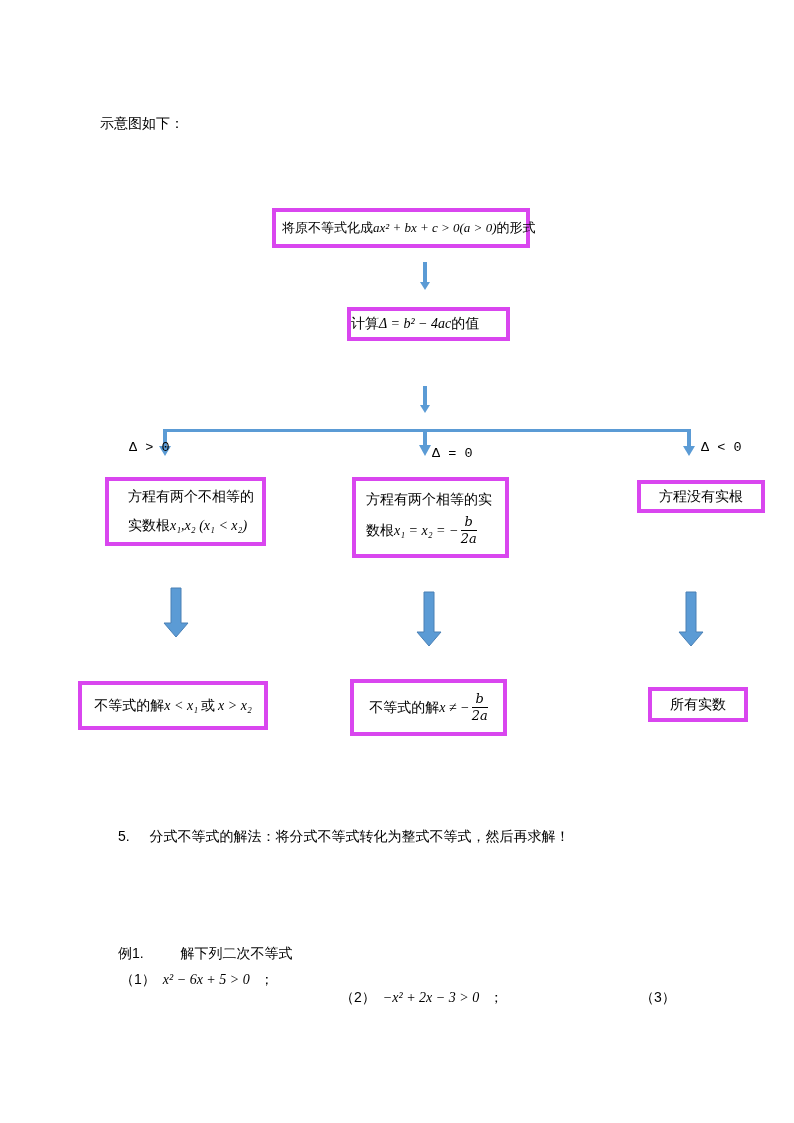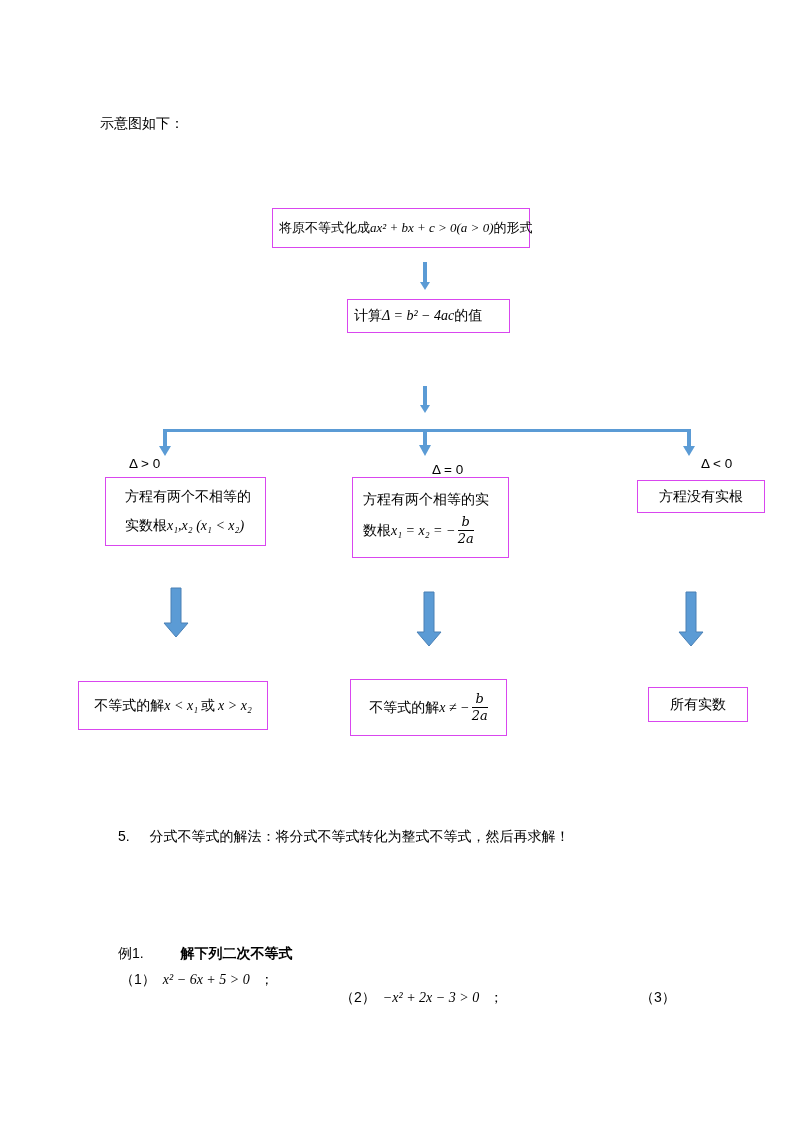--- a/index.html
+++ b/index.html
@@ -5,32 +5,31 @@
   :root { --accent: #5B9BD5; --accent-dark: #4A80B5; }
   * { margin: 0; padding: 0; box-sizing: border-box; }
   html, body { background: #fff; }
   body {
     width: 794px; height: 1123px; position: relative;
     font-family: "Liberation Sans", sans-serif;
     color: #000; overflow: hidden;
   }
   .abs { position: absolute; }
   .fbox {
-    position: absolute; border: 1px solid #d946ef; background: #fff;
+    position: absolute; border: 4px solid #d946ef; background: #fff;
     font-size: 14px; display: flex; flex-direction: column; justify-content: center;
     line-height: 1.4;
   }
   .math {
     font-family: Liberation Serif, serif;
     font-style: italic;
   }
   .mathlabel {
-    font-family: Liberation Sans, sans-serif;
+    font-family: Liberation Mono, monospace;
     font-size: 13.5px;
-    margin-top: 16px;
   }
   .boxline { display: flex; align-items: center; white-space: nowrap; }
   .boxline.center { justify-content: center; }
   .frac {
     display: inline-flex; flex-direction: column; align-items: center;
     vertical-align: middle; line-height: 1.05; font-size: 13px;
     font-family: "DejaVu Serif", "Liberation Serif", serif; font-style: italic;
     margin-left: 2px;
   }
   .frac .num { border-bottom: 1px solid #000; padding: 0 4px 1px; display: block; }
@@ -82,21 +81,21 @@
 </svg>
 
 <div class="fbox" style="left:272px; top:208px; width:258px; height:40px; padding:0 6px; font-size:13px;">
   <div class="boxline">
     <span>将原不等式化成</span>
     <span class="math">ax² + bx + c &gt; 0(a &gt; 0)</span>
     <span>的形式</span>
   </div>
 </div>
 
-<div class="fbox" style="left:347px; top:299px; width:163px; height:34px; padding:0 6px;">
+<div class="fbox" style="left:347px; top:307px; width:163px; height:34px; padding:0 0;">
   <div class="boxline">
     <span>计算</span>
     <span class="math">Δ = b² − 4ac</span>
     <span>的值</span>
   </div>
 </div>
 
 <div class="abs mathlabel" style="left:129px; top:440px;">Δ &gt; 0</div>
 <div class="abs mathlabel" style="left:432px; top:446px;">Δ = 0</div>
 <div class="abs mathlabel" style="left:701px; top:440px;">Δ &lt; 0</div>
@@ -149,21 +148,21 @@
   <div class="boxline center">所有实数</div>
 </div>
 
 <div class="abs bodytext" style="left:118px; top:828px;">
   <span>5.</span>
   <span style="margin-left:16px;">分式不等式的解法：将分式不等式转化为整式不等式，然后再求解！</span>
 </div>
 
 <div class="abs bodytext" style="left:118px; top:945px;">
   <span>例1.</span>
-  <span style="margin-left:33px;font-weight:bold;">解下列二次不等式</span>
+  <span style="margin-left:33px;">解下列二次不等式</span>
 </div>
 
 <div class="abs eqline" style="left:120px; top:971px;">
   <span>（1）</span><span class="math expr">x² − 6x + 5 &gt; 0</span><span class="sep">；</span>
 </div>
 <div class="abs eqline" style="left:340px; top:989px;">
   <span>（2）</span><span class="math expr">−x² + 2x − 3 &gt; 0</span><span class="sep">；</span>
 </div>
 <div class="abs eqline" style="left:640px; top:989px;">
   <span>（3）</span><span class="math expr"></span><span class="sep"></span>

